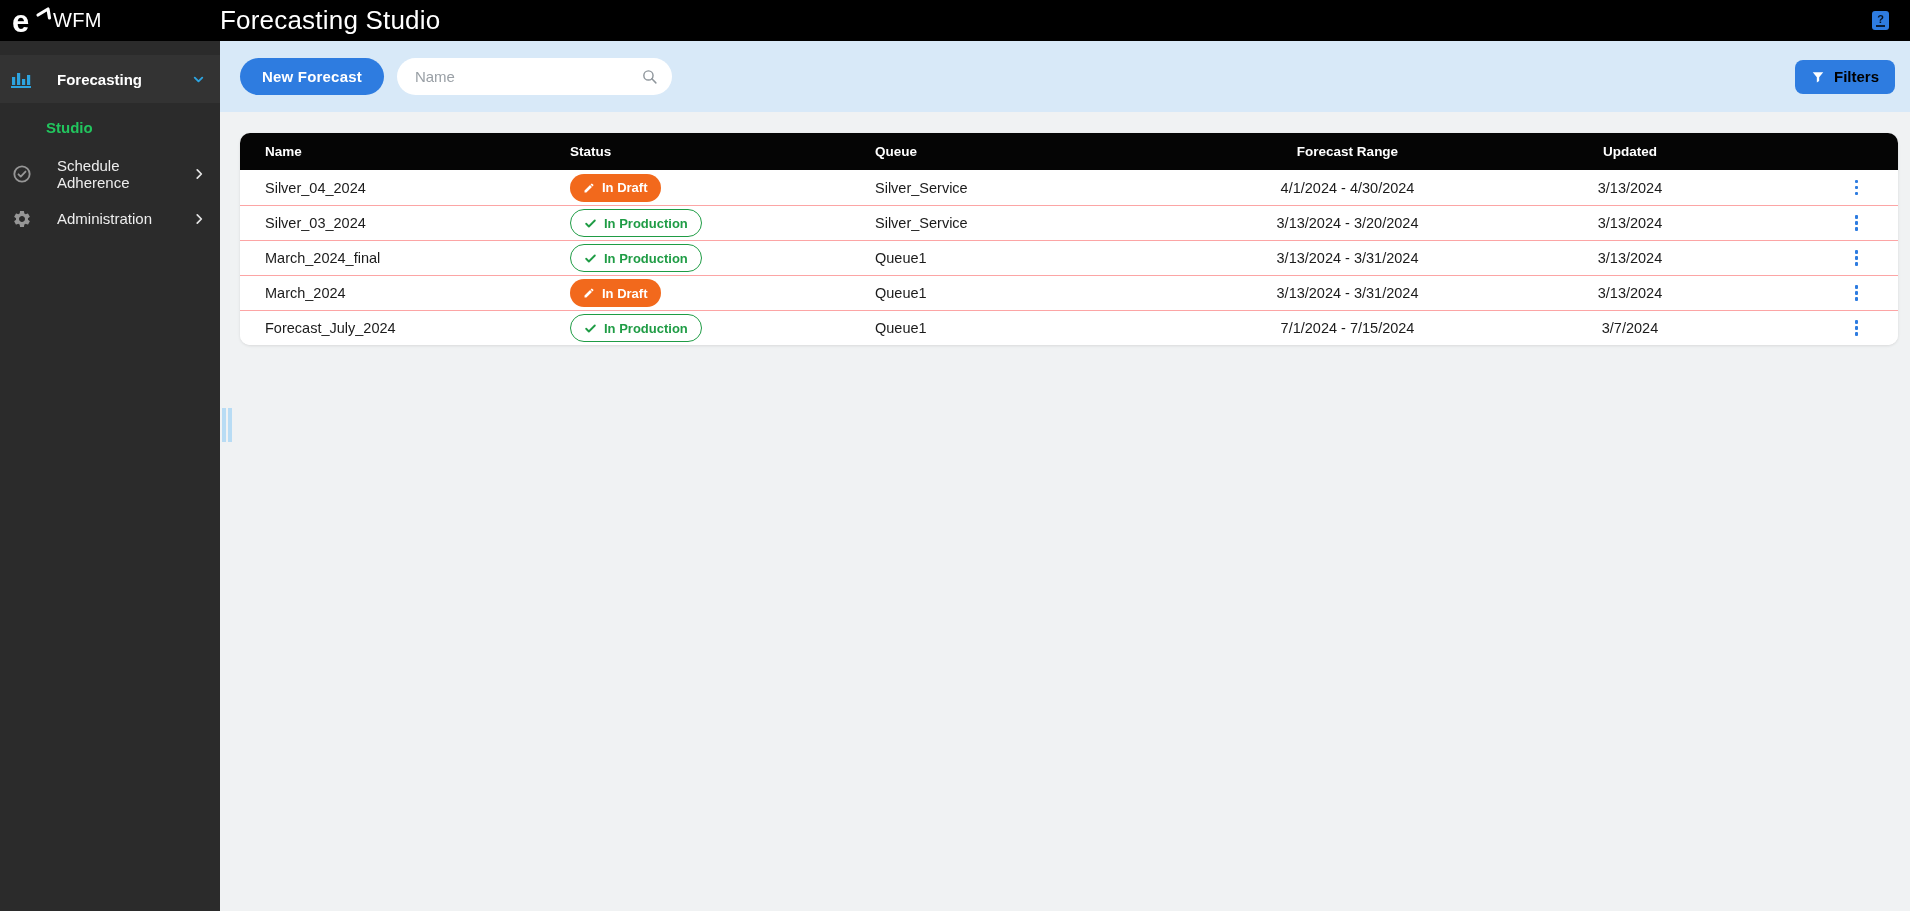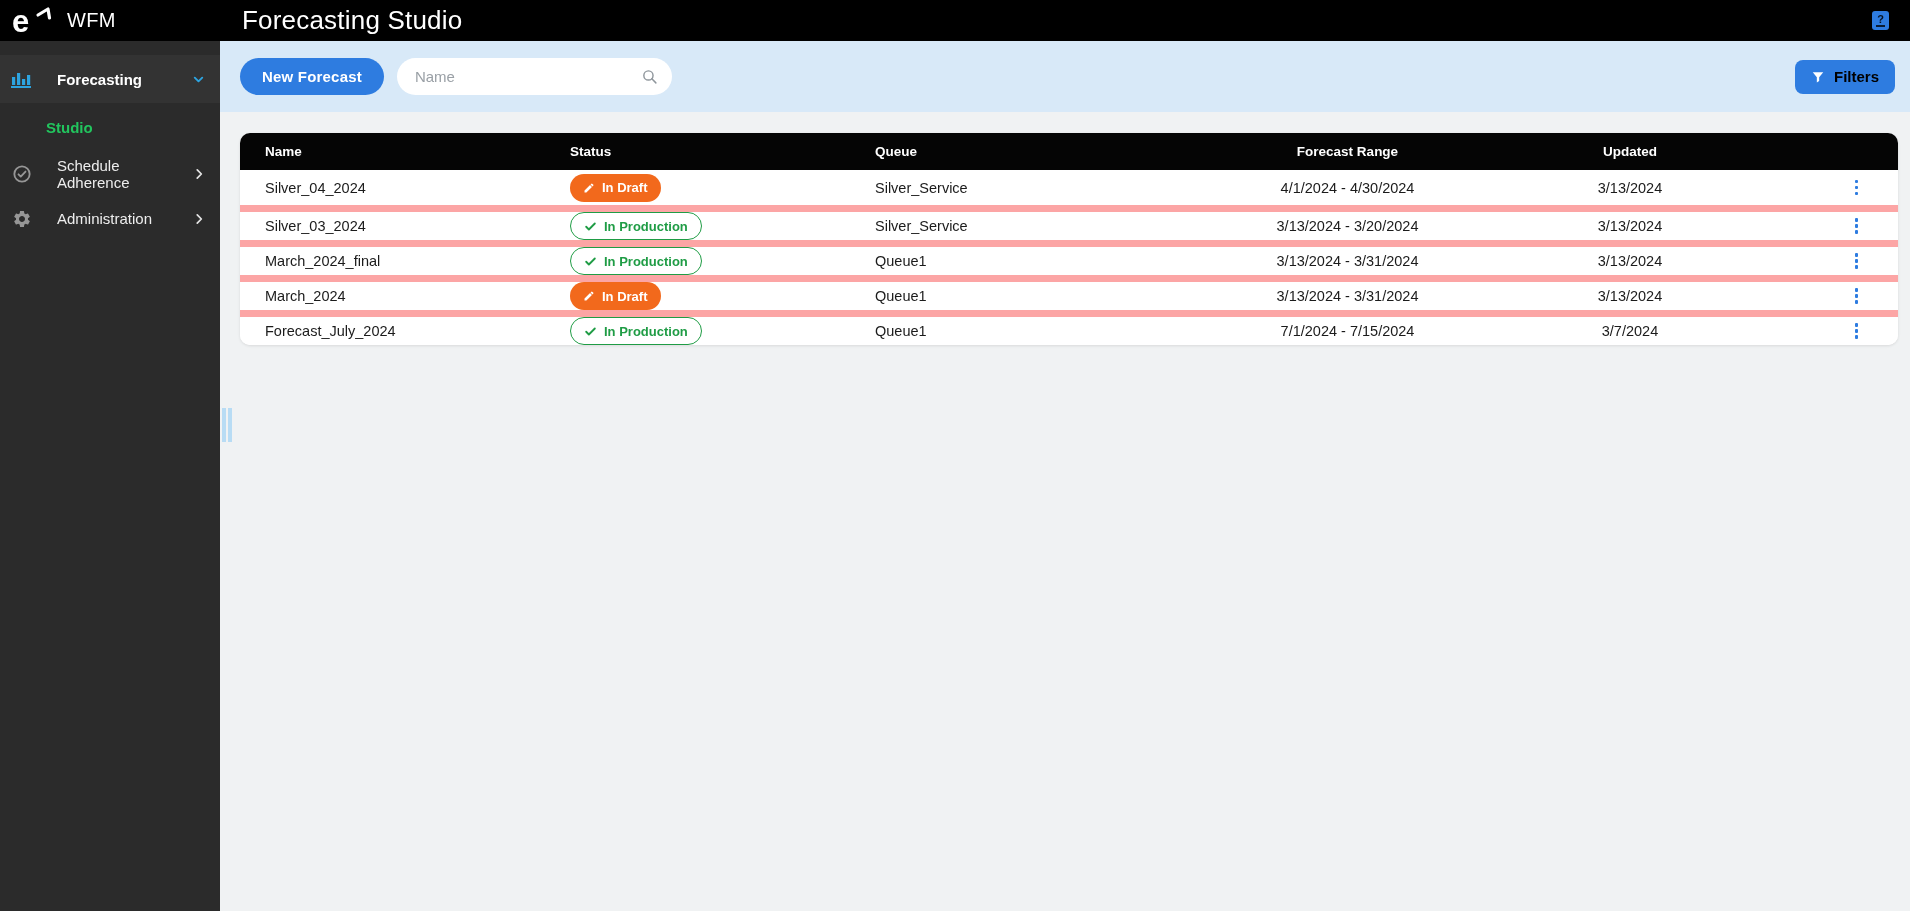--- a/index.html
+++ b/index.html
@@ -10,22 +10,22 @@
     color: #1b1b1b;
   }
 
   
   .topbar {
     height: 41px; background: #000; display: flex; align-items: center;
     color: #fff;
   }
   .brand { width: 220px; display: flex; align-items: center; flex-shrink: 0; }
   .logo { margin-left: 11px; display: flex; align-items: center; }
-  .brand-name { margin-left: 14px; font-size: 20px; letter-spacing: 0.3px; }
-  .page-title { margin-left: 22px; font-size: 26px; font-weight: 400; letter-spacing: 0.2px; }
+  .brand-name { font-size: 20px; letter-spacing: 0.3px; }
+  .page-title { font-size: 26px; font-weight: 400; letter-spacing: 0.2px; }
   .topbar-spacer { flex: 1; }
   .help-btn {
     margin-right: 21px; width: 17px; height: 19px; background: #2e7ce0;
     border: none; border-radius: 3px; color: #06111f; font-weight: 700;
     font-size: 11px; line-height: 10px; cursor: pointer; padding: 0;
     display: flex; flex-direction: column; align-items: center; justify-content: center; gap: 1px;
   }
   .help-btn .underbar { width: 9px; height: 2px; background: #0a1c33; }
 
   
@@ -97,21 +97,21 @@
   
   .table-card {
     margin: 21px 12px 0 20px; width: 1658px; border-radius: 10px; overflow: hidden;
     background: #fff; box-shadow: 0 1px 3px rgba(0,0,0,0.10);
   }
   .trow {
     display: grid; grid-template-columns: 330px 305px 310px 325px 240px 1fr;
     align-items: center;
   }
   .thead { background: #050505; color: #fff; height: 37px; font-size: 13.5px; font-weight: 700; }
-  .tbody .trow { height: 35px; background: #fff; border-top: 7px solid #fca5a5; font-size: 14.5px; }
+  .tbody .trow { height: 35px; background: #fff; border-top: 1px solid #fca5a5; font-size: 14.5px; }
   .tbody .trow:first-child { border-top: none; }
   .cell { white-space: nowrap; overflow: hidden; }
   .c-name { padding-left: 25px; }
   .c-center { text-align: center; }
   .c-actions { display: flex; justify-content: flex-end; padding-right: 35px; }
 
   
   .badge {
     display: inline-flex; align-items: center; gap: 7px; height: 28px;
     border-radius: 15px; font-size: 13px; font-weight: 700; padding: 0 13px;

